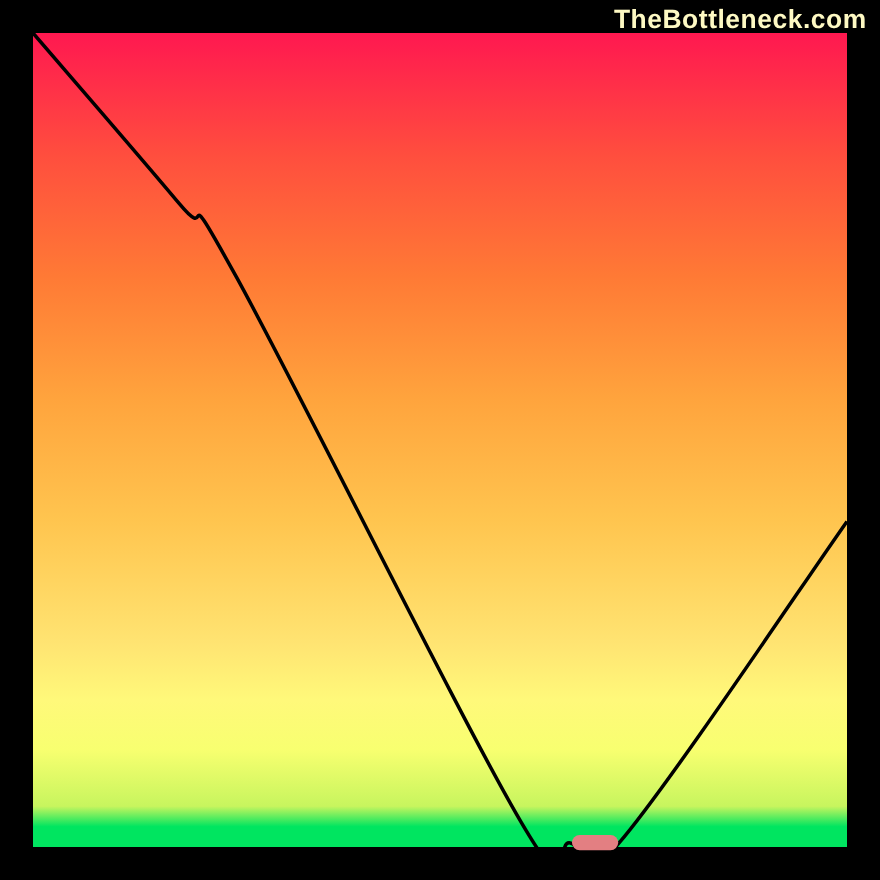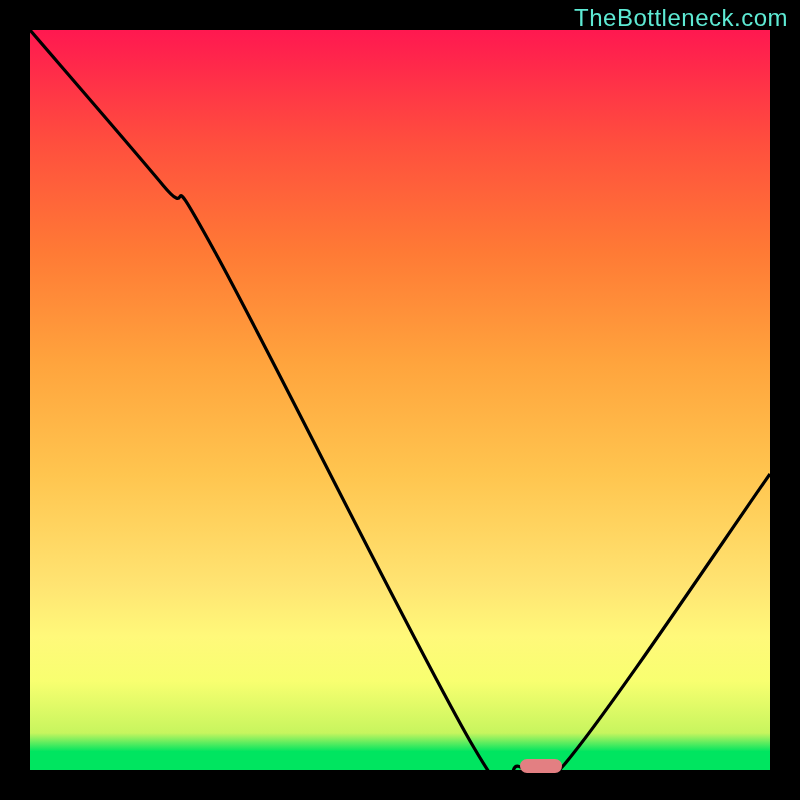--- a/index.html
+++ b/index.html
@@ -14,23 +14,23 @@
   .outer {
     width: 800px;
     height: 800px;
     background: #000;
     position: relative;
   }
   .watermark {
     position: absolute;
     top: 4px;
     right: 12px;
-    color: #5eead4;
+    color: #fef9c3;
     font-size: 24px;
-    font-weight: 400;
+    font-weight: 700;
     letter-spacing: 0.5px;
   }
   .plot {
     position: absolute;
     left: 30px;
     top: 30px;
     width: 740px;
     height: 740px;
   }
   .gradient {

